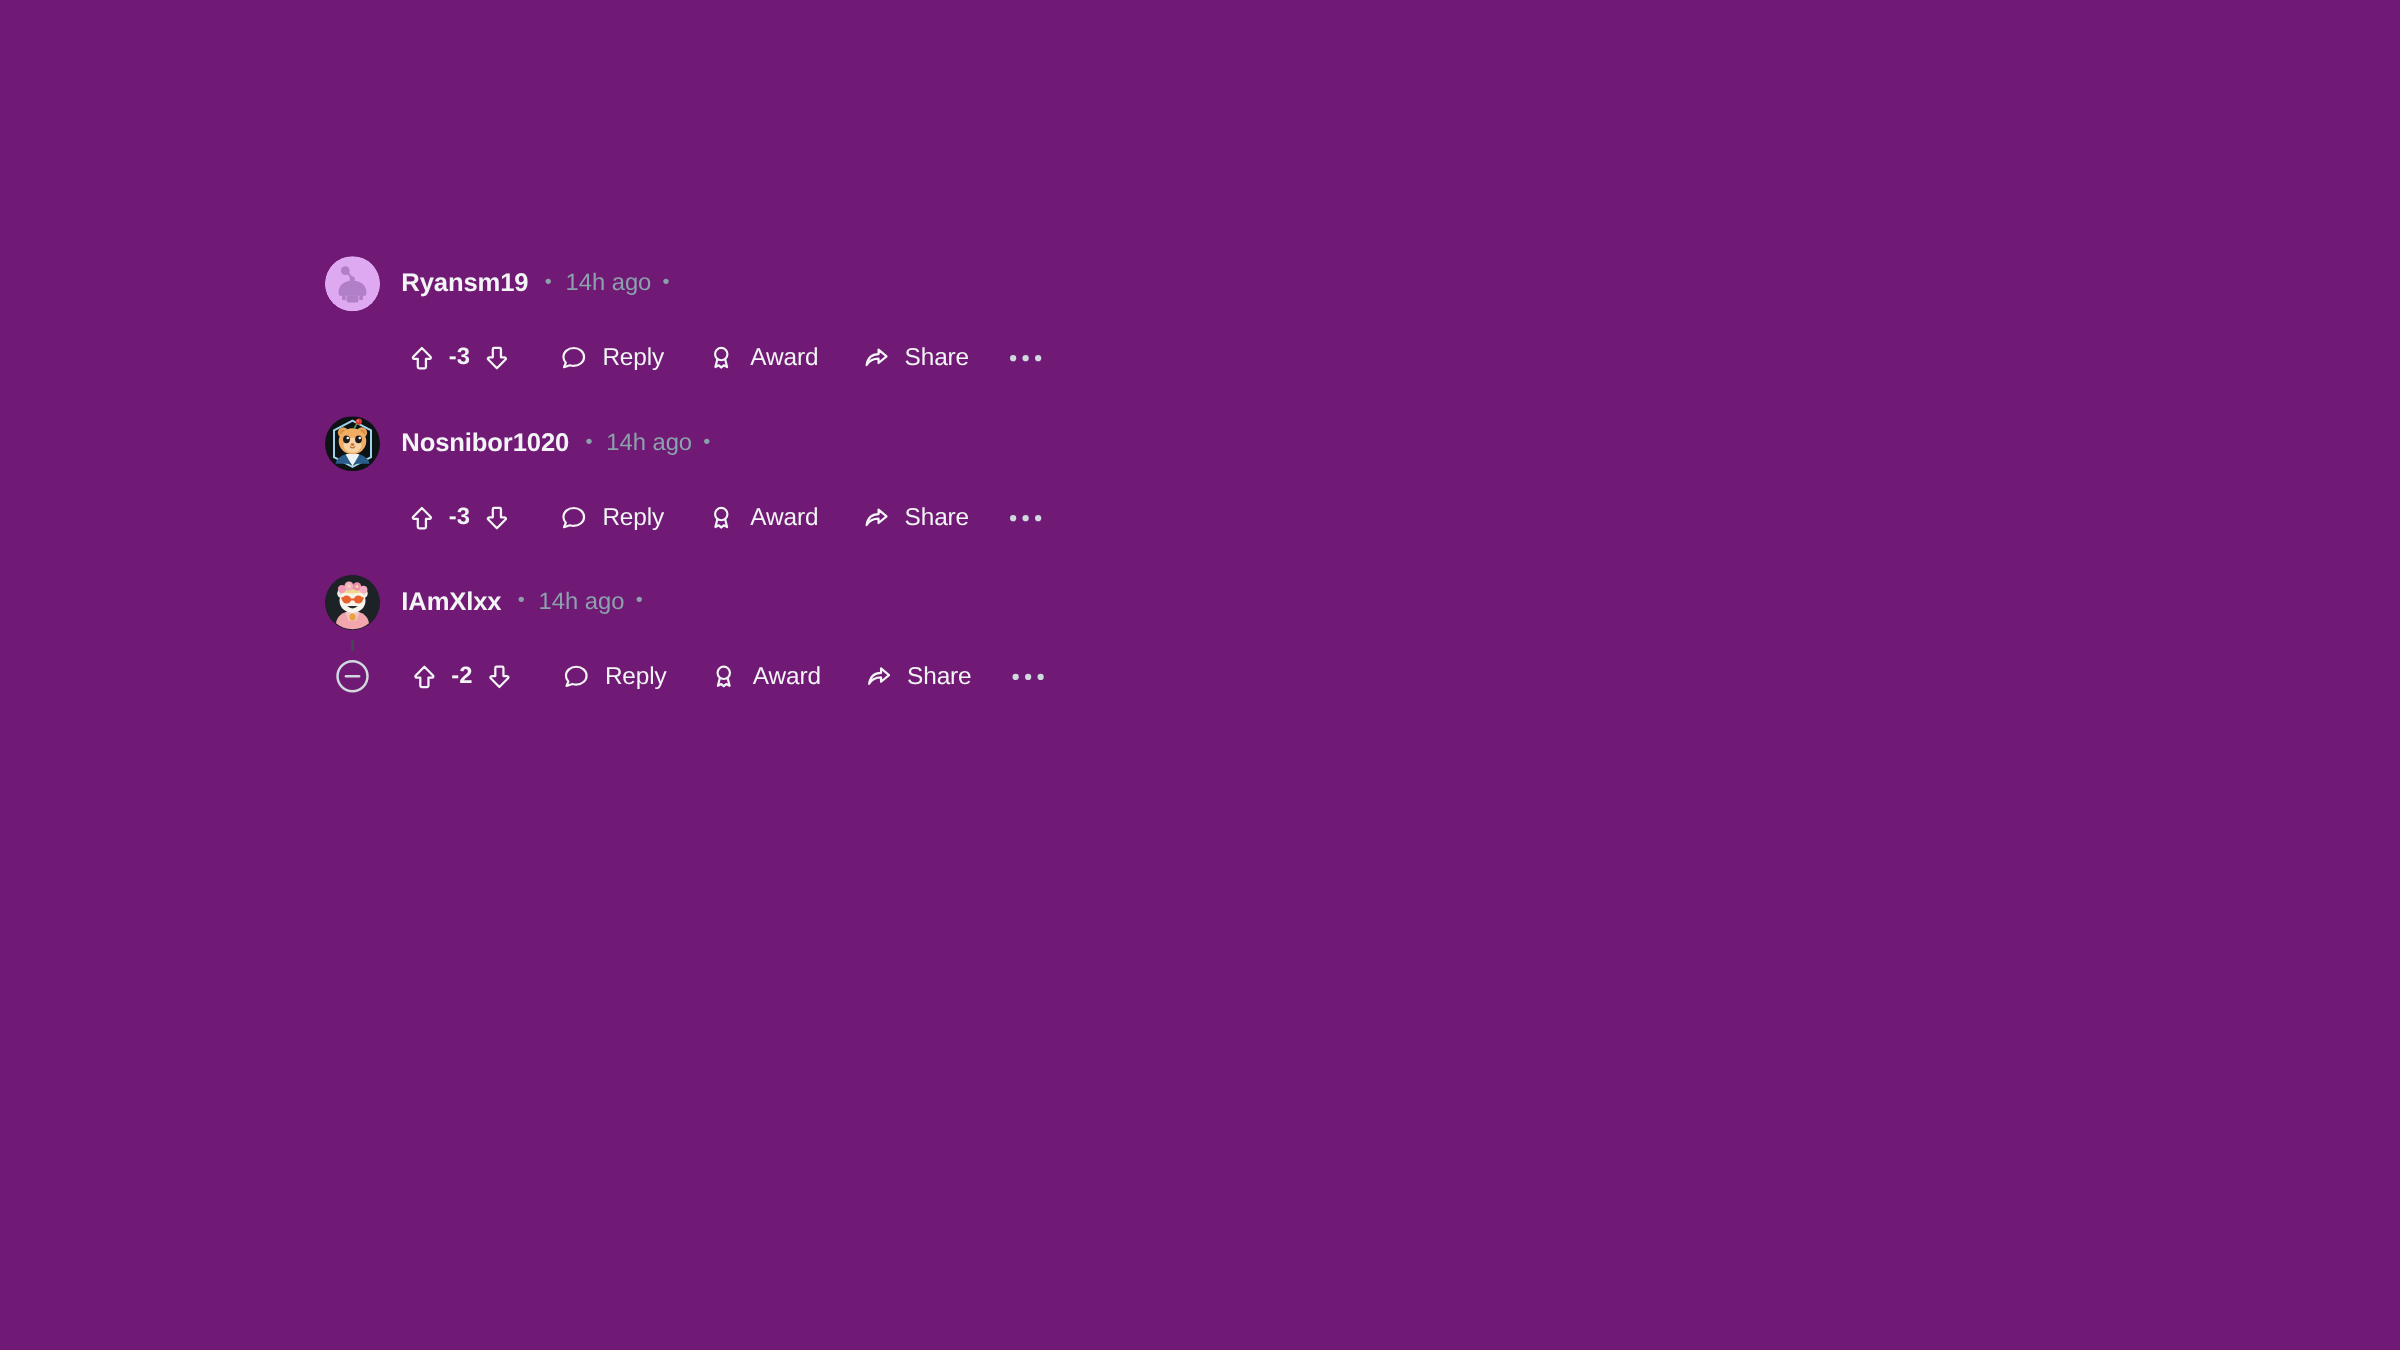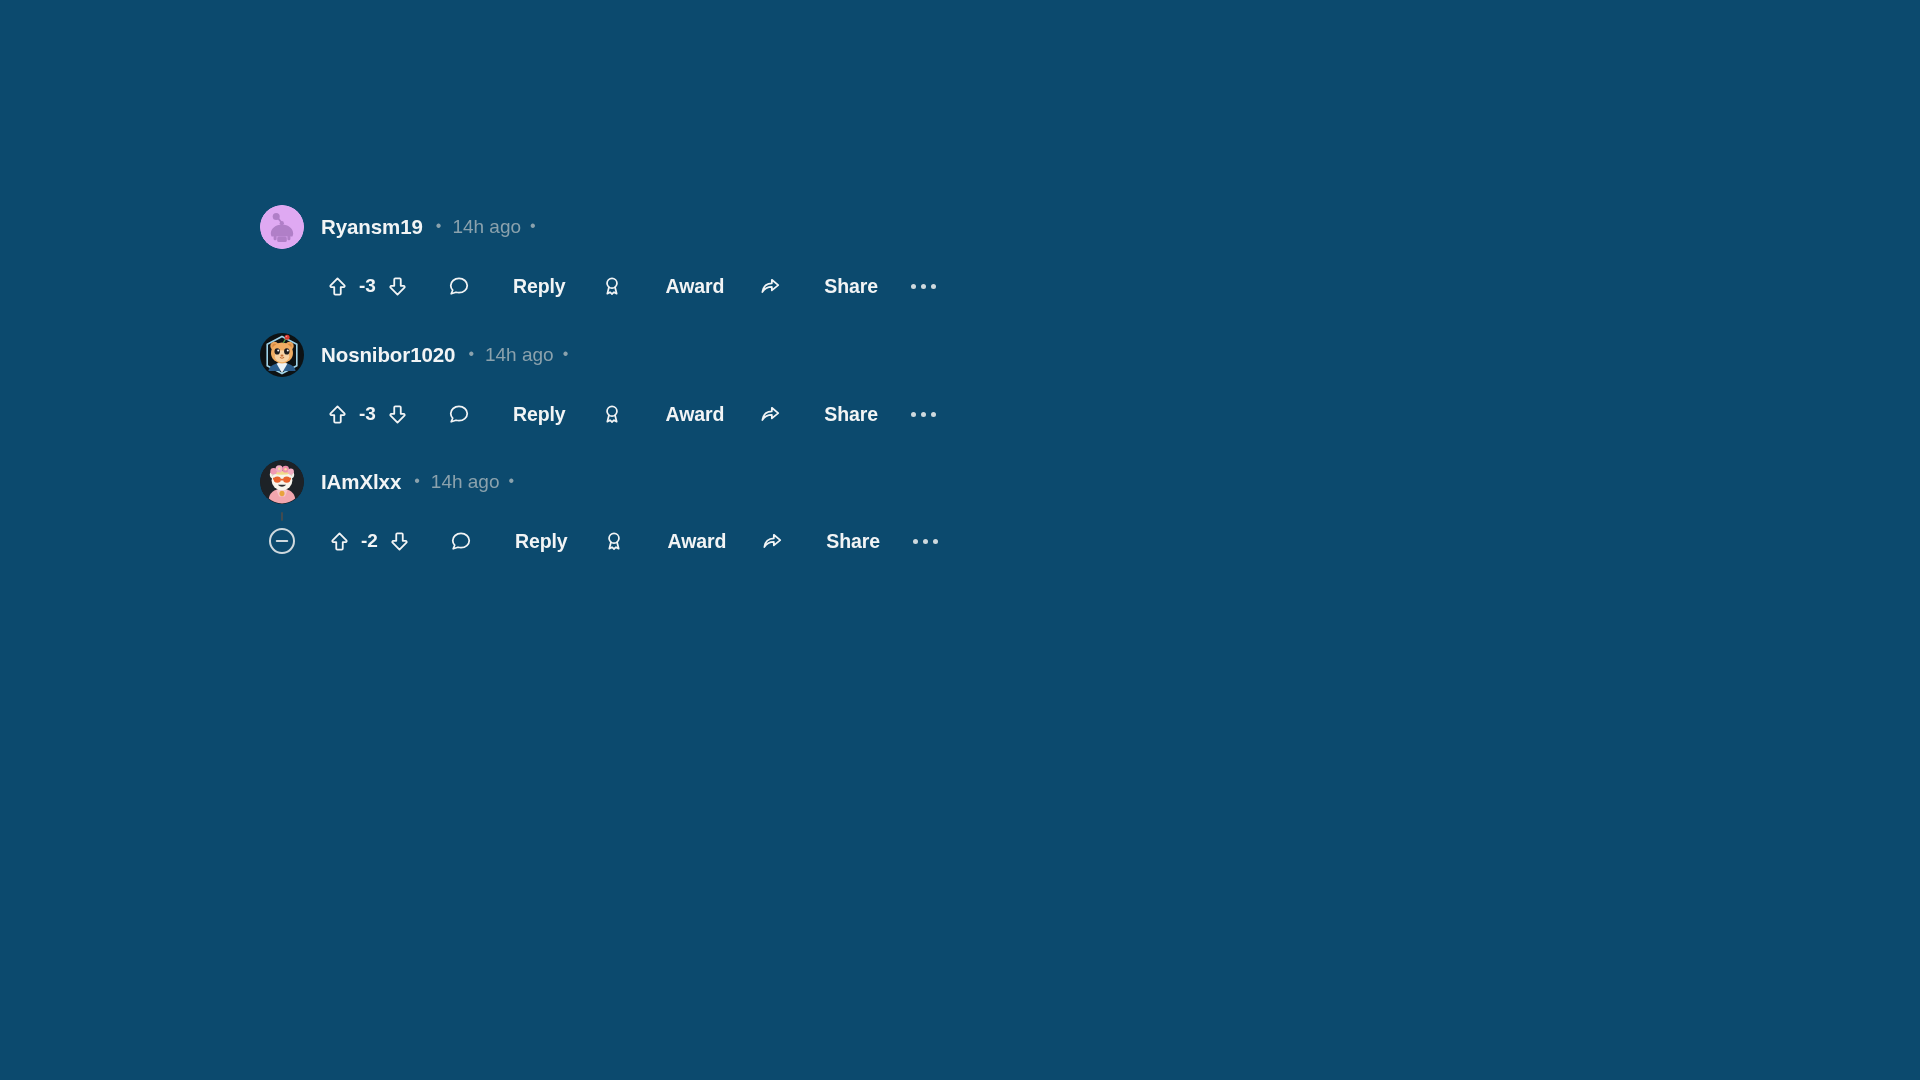--- a/index.html
+++ b/index.html
@@ -13,21 +13,21 @@
 
   body {
     font-family: "Liberation Sans", sans-serif;
     -webkit-font-smoothing: antialiased;
   }
 
   .page {
     position: relative;
     width: 1920px;
     height: 1080px;
-    background: #0c4a6e;
+    background: #701a75;
   }
 
   .thread {
     position: absolute;
     left: 260px;
     top: 205px;
     width: 1400px;
   }
 
   
@@ -156,23 +156,22 @@
     display: flex;
     align-items: center;
     justify-content: center;
     width: 24px;
     height: 24px;
     margin-right: 11px;
   }
   .action-btn .lbl {
     color: #f2f4f5;
     font-size: 19.5px;
-    font-weight: 700;
+    font-weight: 400;
     letter-spacing: -0.1px;
-    margin-left: 31px;
   }
 
   .overflow-btn {
     margin-left: 33px;
     display: flex;
     align-items: center;
     height: 34px;
     cursor: pointer;
   }
   .dots {

